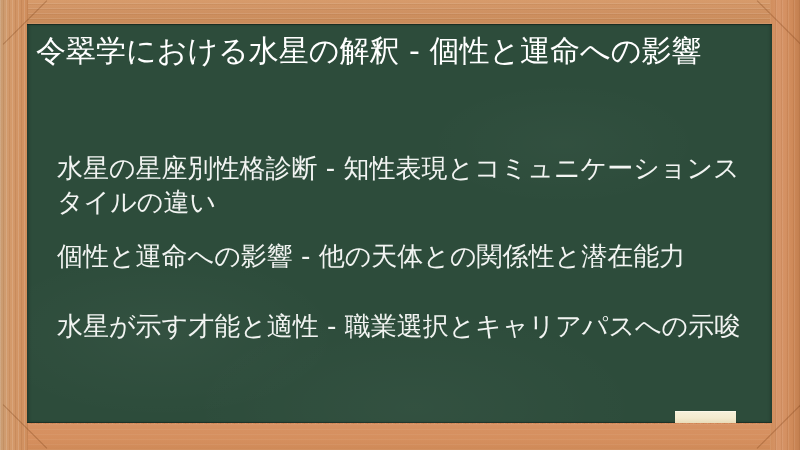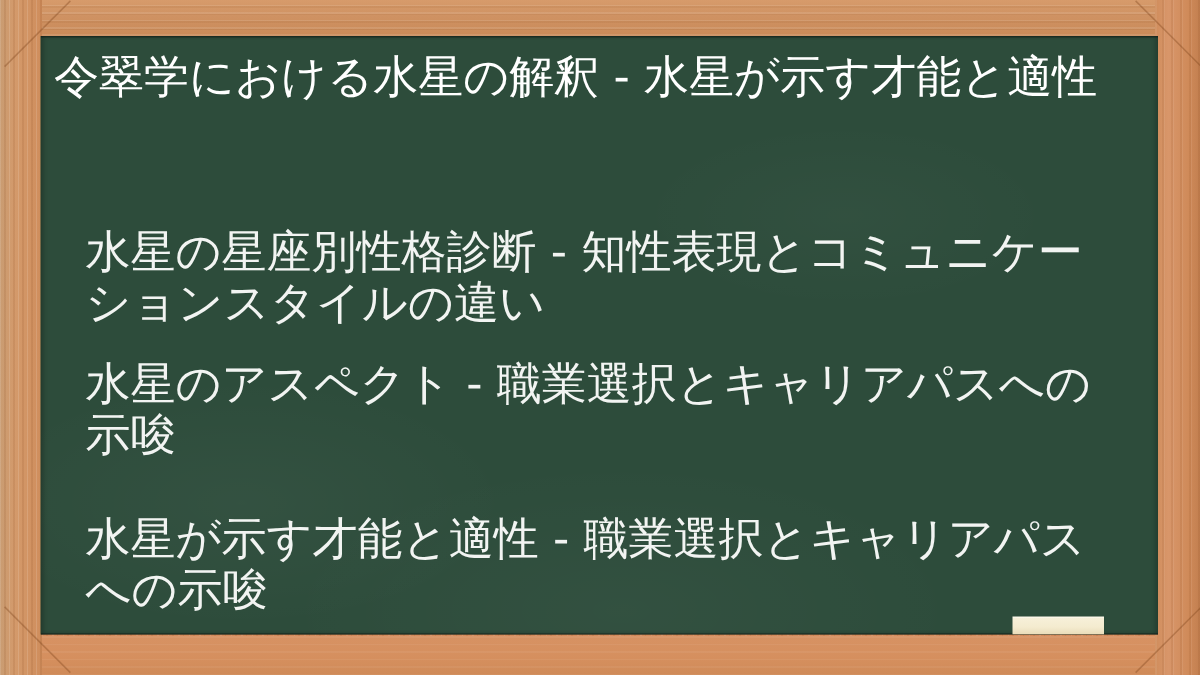--- a/index.html
+++ b/index.html
@@ -171,21 +171,21 @@
     left: 30px;
     top: 128px;
     width: 690px;
     list-style: none;
     margin: 0;
     padding: 0;
   }
   .board-list-item {
     color: #f2f4f2;
     font-weight: 400;
-    font-size: 30px;
+    font-size: 26px;
     line-height: 33.5px;
     margin: 0 0 21px 0;
     letter-spacing: 0px;
   }
   .board-list-item:last-child { margin-bottom: 0; margin-top: 36px; }
 
   
   .eraser {
     position: absolute;
     left: 648px;
@@ -219,25 +219,25 @@
     </div>
   <div class="miter br">
       <span></span>
     </div>
 
   <div id="board">
     <div class="dust"></div>
 
     <div id="content">
 
-      <h1 class="board-title">令翠学における水星の解釈 - 水星が示す才能と適性</h1>
+      <h1 class="board-title">令翠学における水星の解釈 - 個性と運命への影響</h1>
 
       <ul class="board-list">
         <li class="board-list-item">水星の星座別性格診断 - 知性表現とコミュニケーションスタイルの違い</li>
-        <li class="board-list-item">水星のアスペクト - 職業選択とキャリアパスへの示唆</li>
+        <li class="board-list-item">個性と運命への影響 - 他の天体との関係性と潜在能力</li>
         <li class="board-list-item">水星が示す才能と適性 - 職業選択とキャリアパスへの示唆</li>
       </ul>
 
     </div>
 
     <div class="eraser"></div>
   </div>
 
 </div>
 

